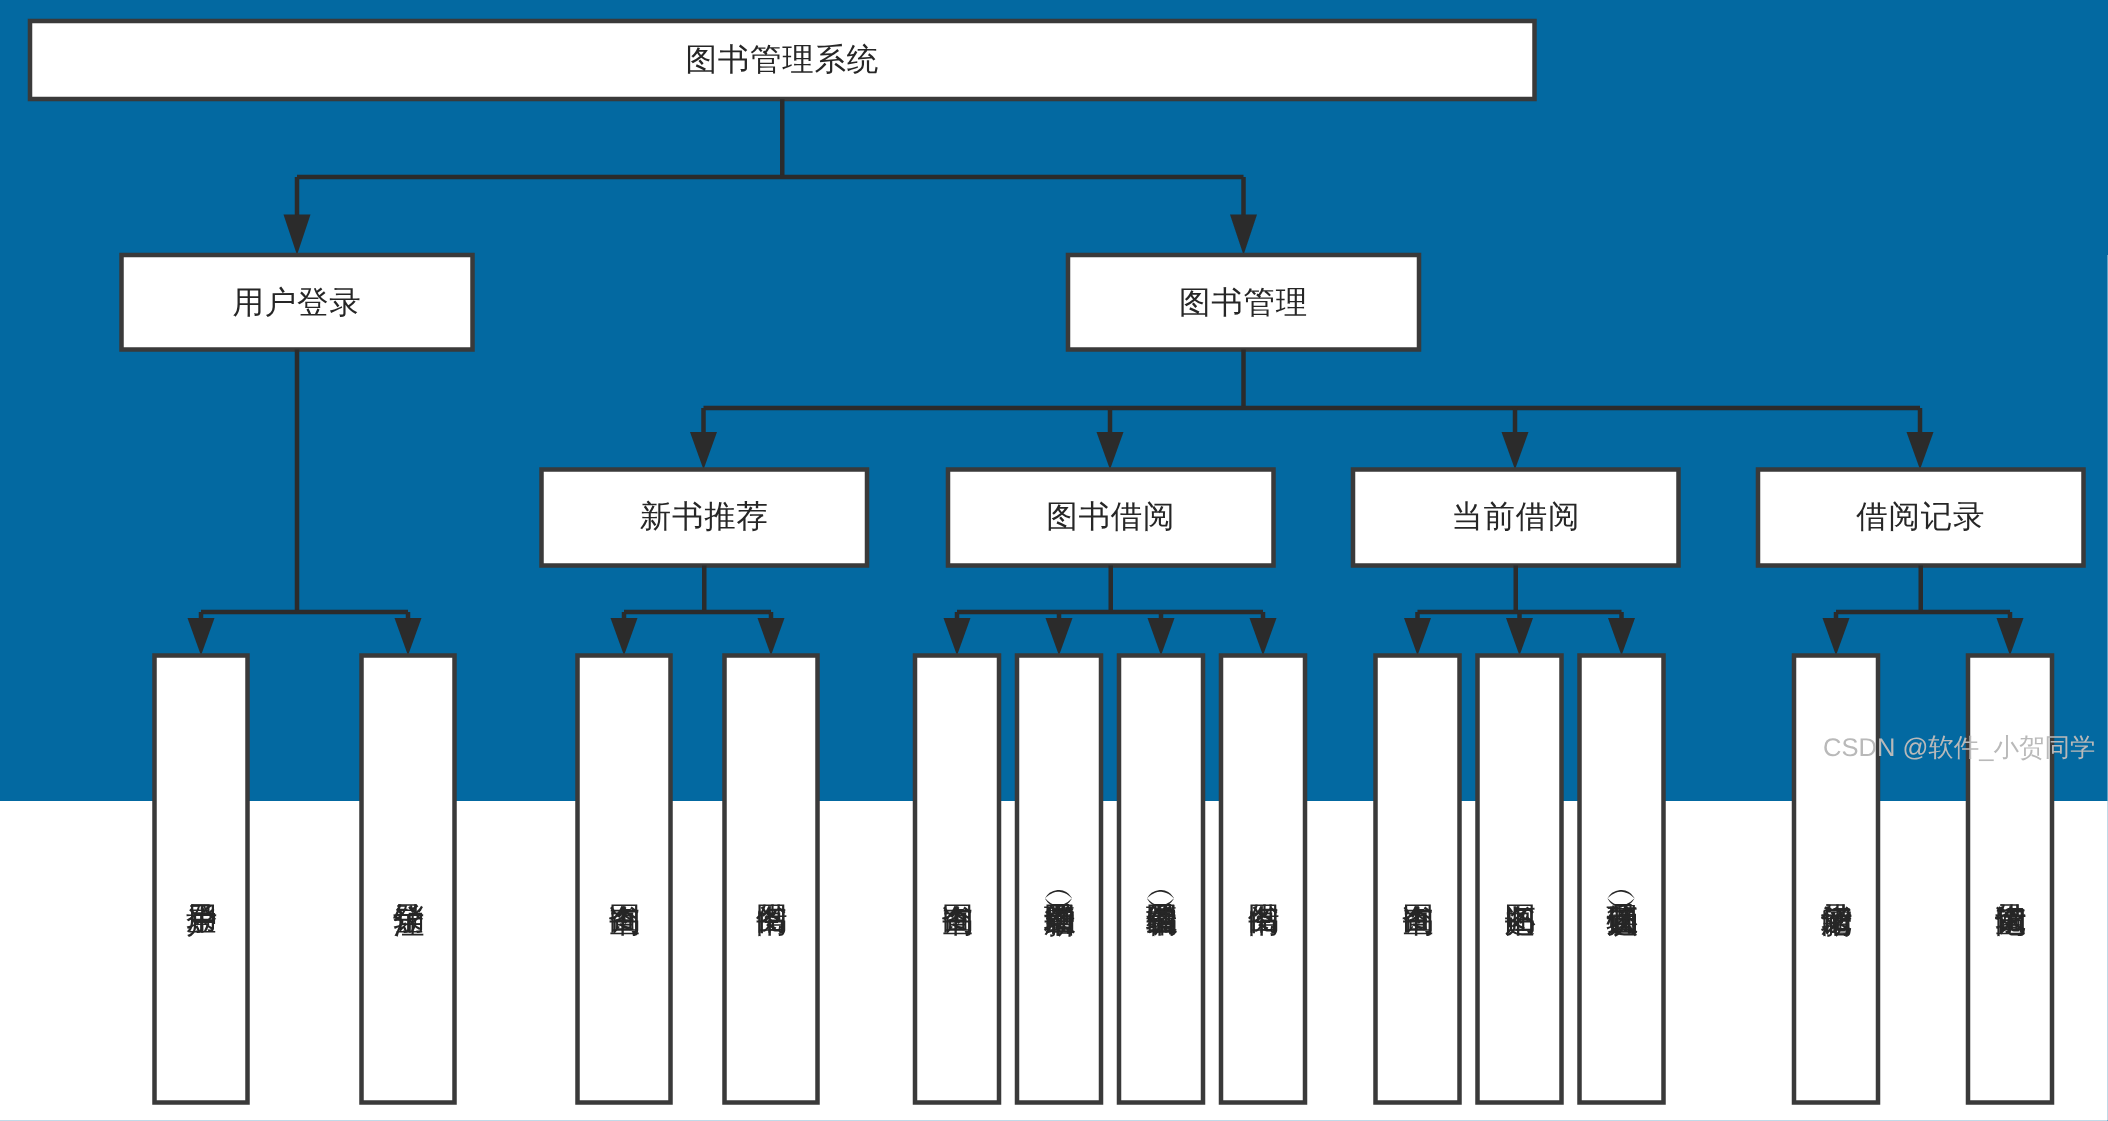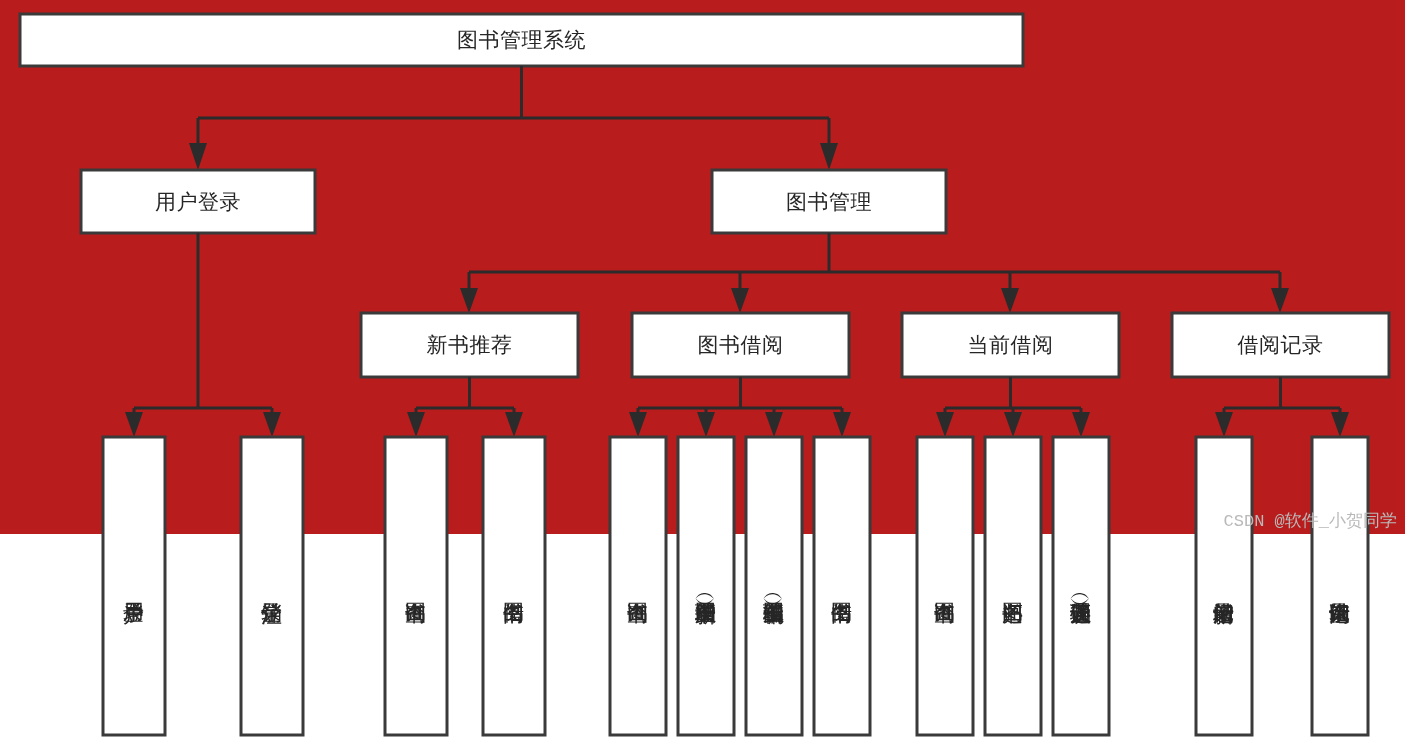--- a/index.html
+++ b/index.html
@@ -10,21 +10,21 @@
   body {
     width: 1405px;
     height: 747px;
     font-family: "Liberation Sans", "DejaVu Sans", sans-serif;
     overflow: hidden;
   }
   #diagram-root {
     position: relative;
     width: 1405px;
     height: 534px;
-    background: #b91c1c;
+    background: #0369a1;
   }
   svg#tree-svg {
     position: absolute;
     left: 0;
     top: 0;
     width: 1405px;
     height: 747px;
     display: block;
   }
   .node-box {
@@ -53,22 +53,22 @@
   .node-label-v {
     font-family: "Liberation Sans", "DejaVu Sans", sans-serif;
     font-size: 21px;
     fill: #262626;
     text-anchor: middle;
     letter-spacing: 0px;
   }
   .watermark {
     position: absolute;
     right: 8px;
-    bottom: 2px;
-    font-family: Liberation Mono, monospace;
+    bottom: 24px;
+    font-family: Liberation Sans, sans-serif;
     font-size: 17px;
     color: #b9b9b9;
     white-space: nowrap;
     user-select: none;
     margin-left: 40px;
   }
 </style>
 </head>
 <body>
 

